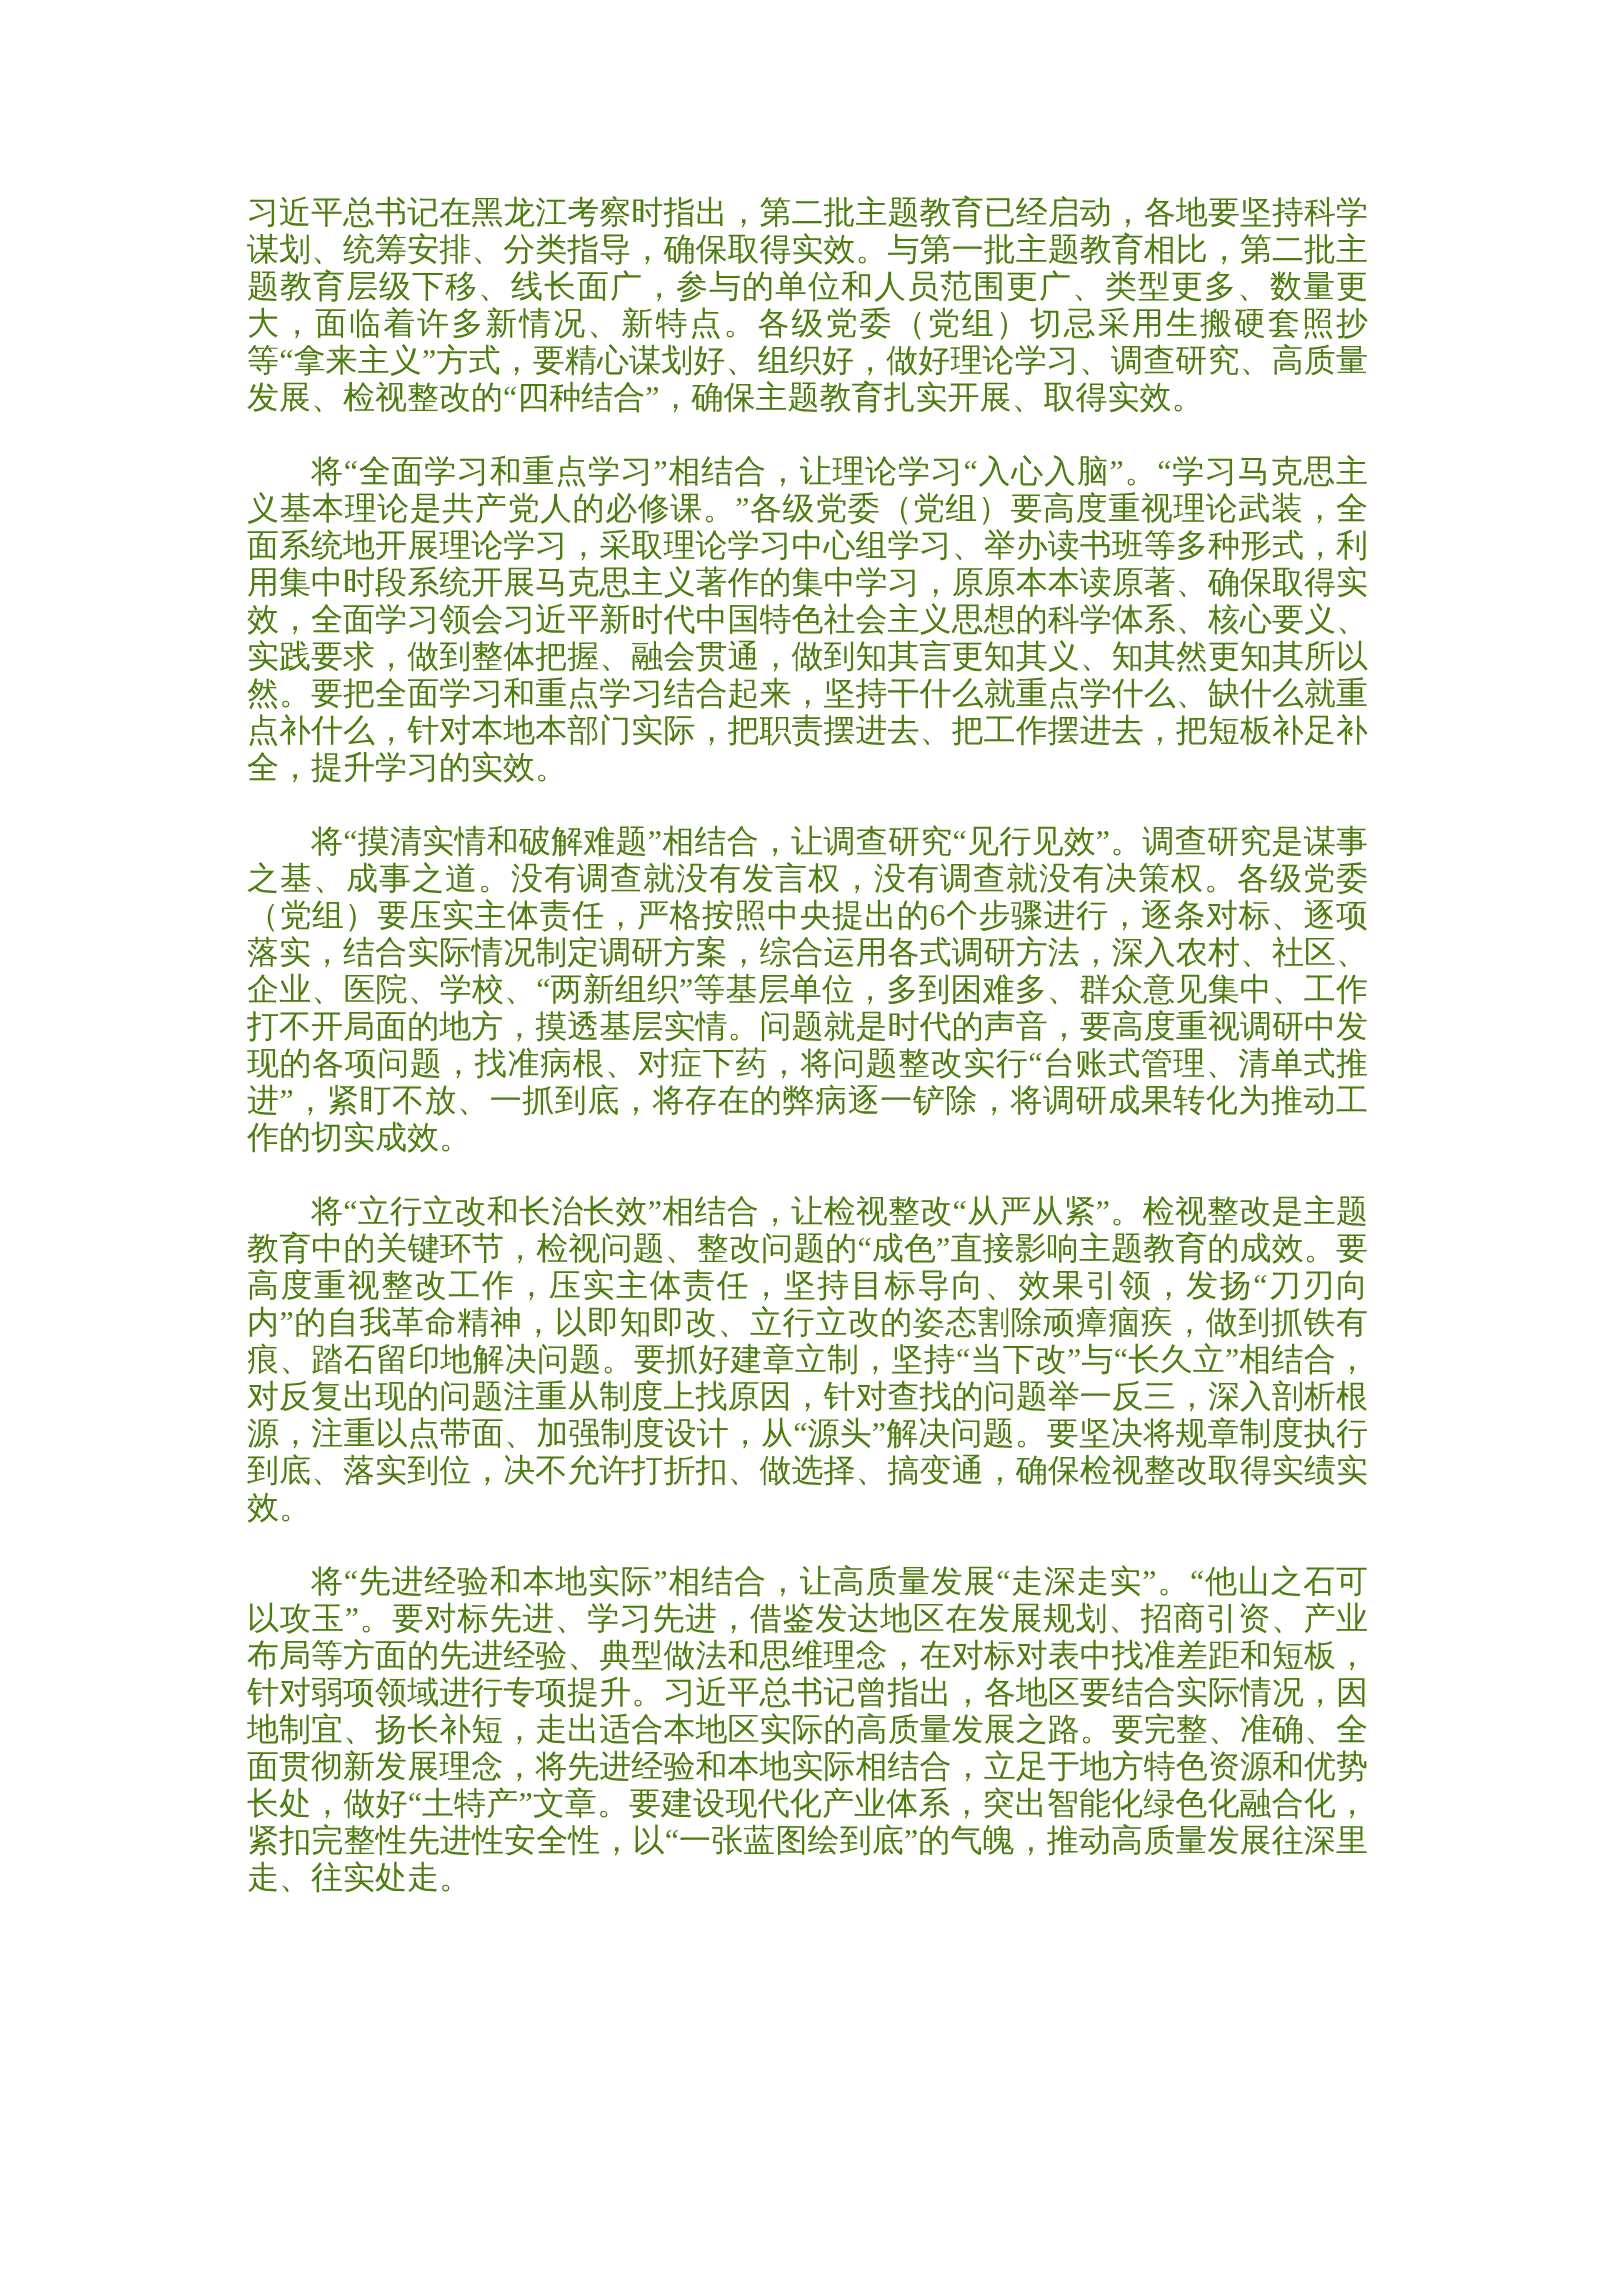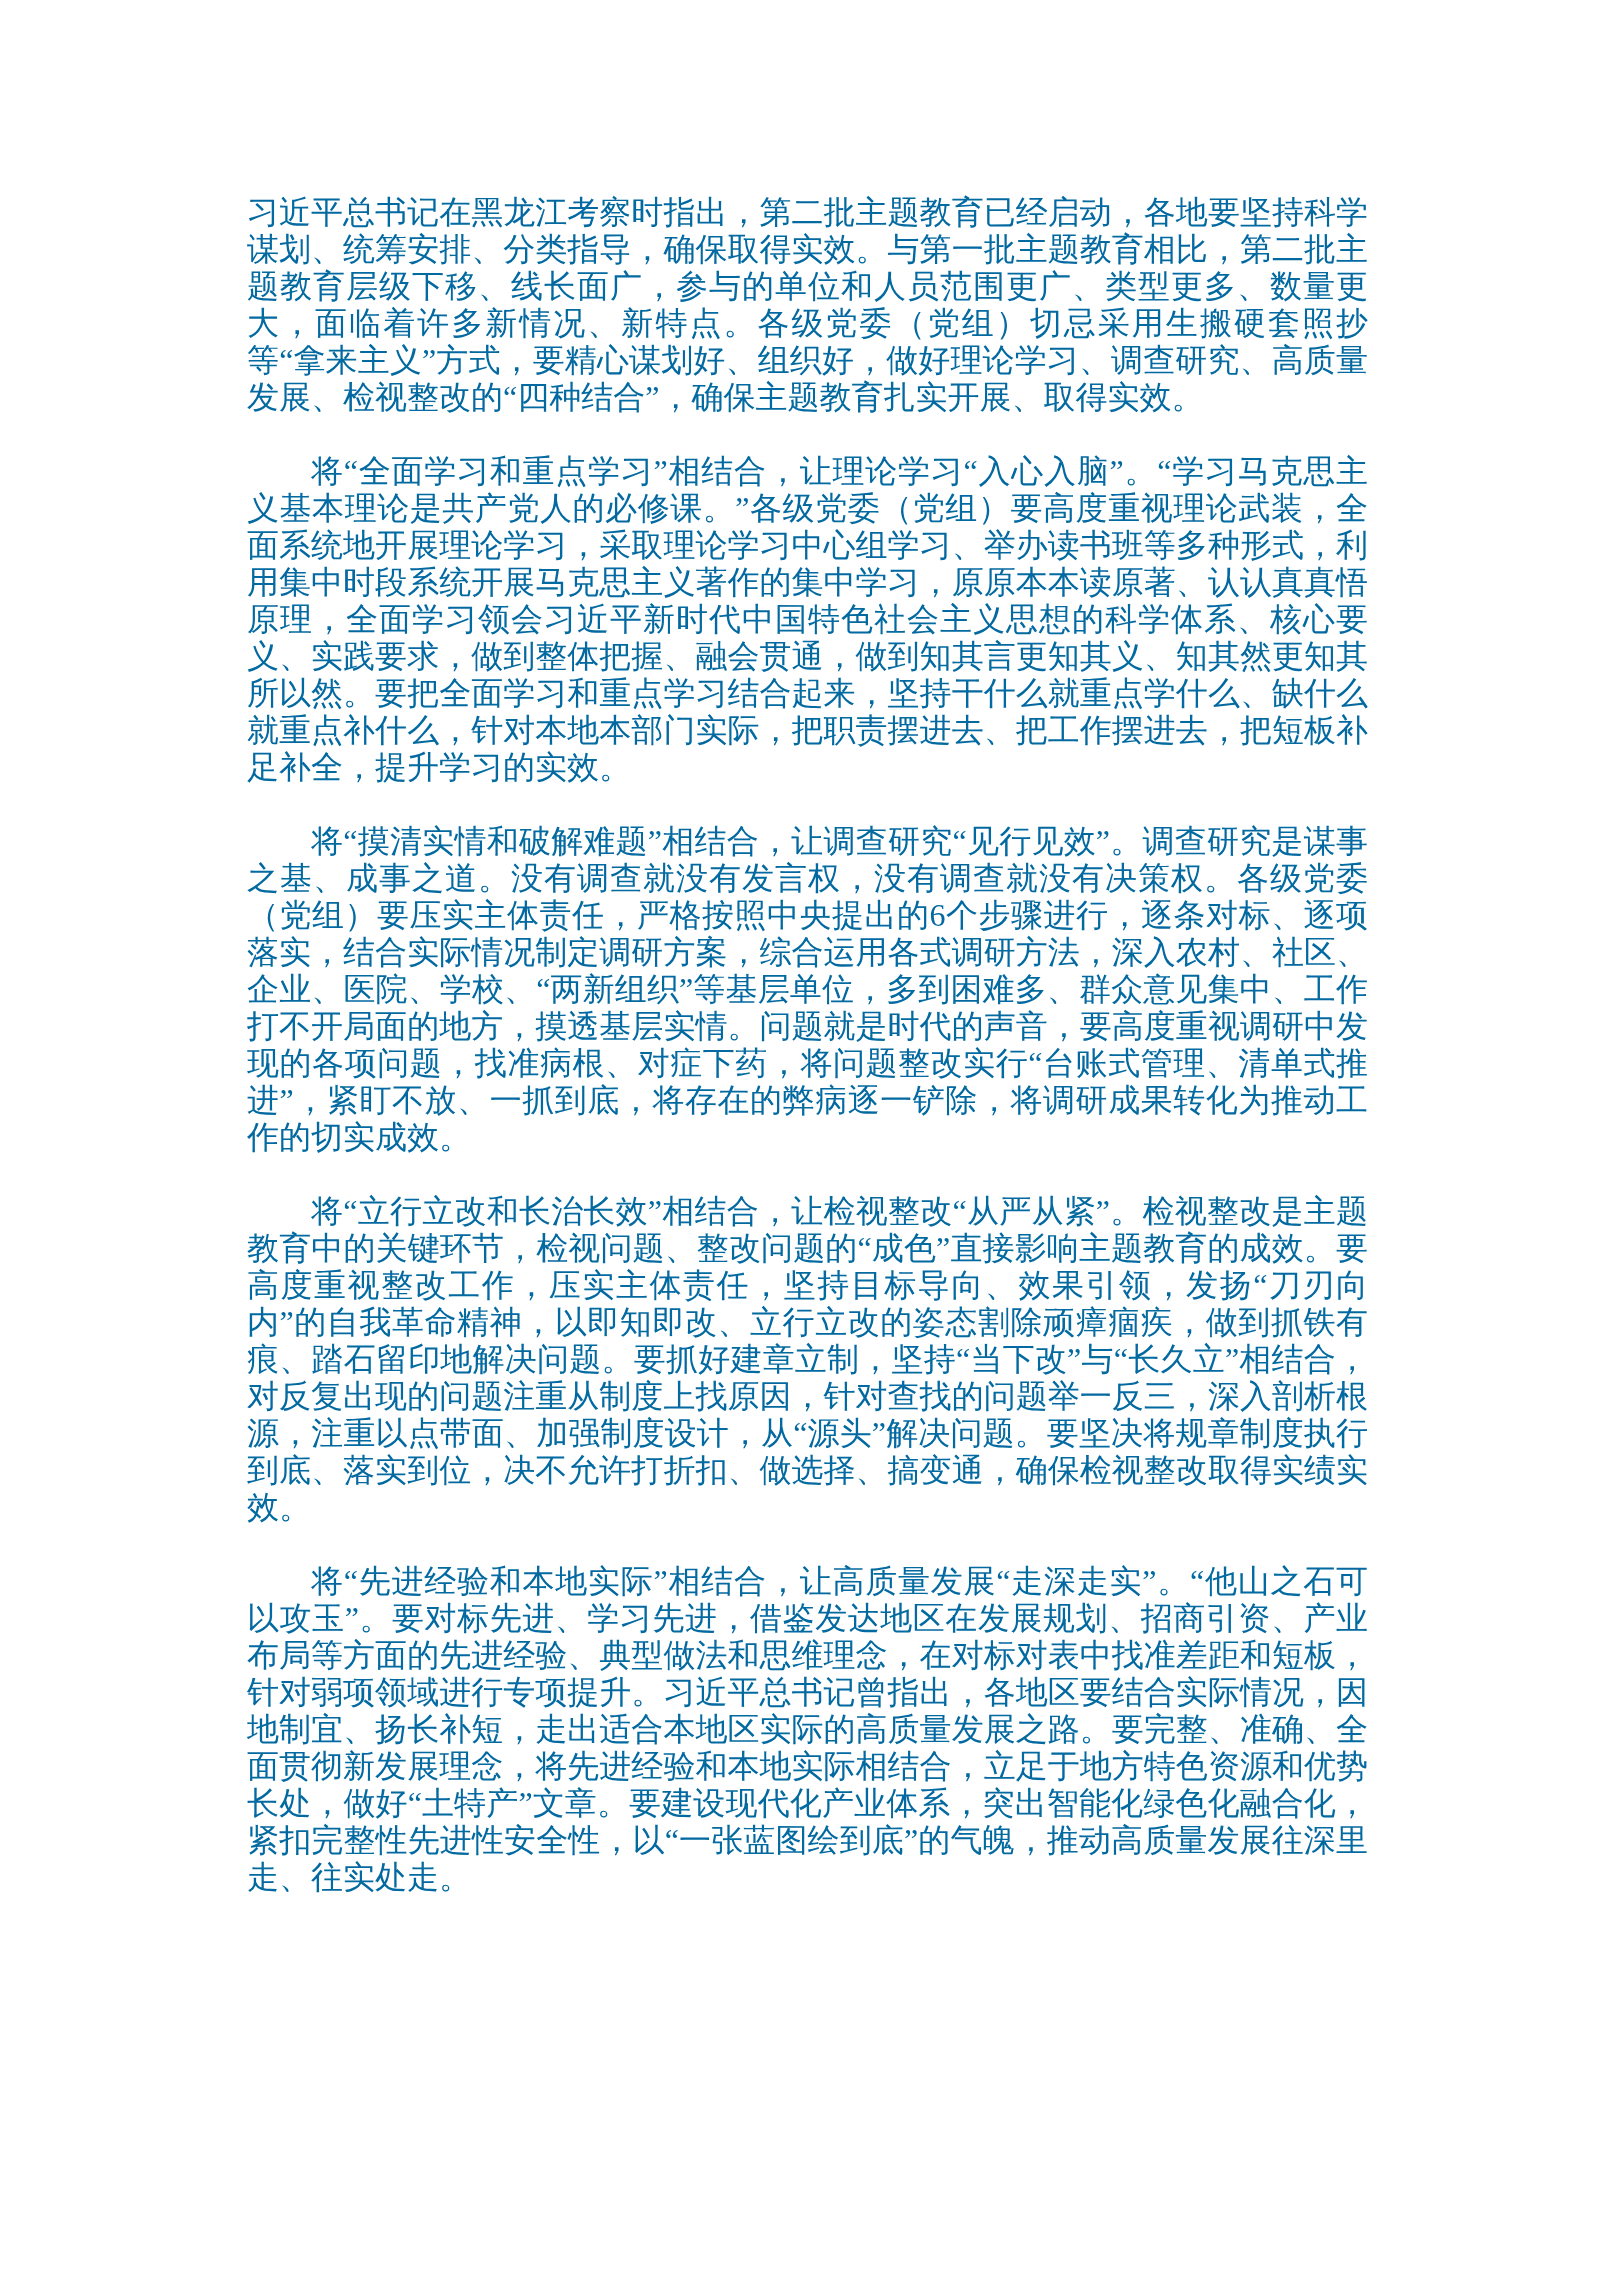--- a/index.html
+++ b/index.html
@@ -26,31 +26,31 @@
     top: 194px;
     width: 1129px;
   }
   .para {
     margin: 0 8px 37px 0;
     font-size: 32px;
     line-height: 37px;
     text-align: justify;
     text-justify: inter-ideograph;
     word-break: break-all;
-    color: #0369a1;
+    color: #4d7c0f;
   }
   .para.indent {
     text-indent: 2em;
   }
 </style>
 </head>
 <body>
 
 <div class="page">
   <div class="content">
     <p class="para">习近平总书记在黑龙江考察时指出，第二批主题教育已经启动，各地要坚持科学谋划、统筹安排、分类指导，确保取得实效。与第一批主题教育相比，第二批主题教育层级下移、线长面广，参与的单位和人员范围更广、类型更多、数量更大，面临着许多新情况、新特点。各级党委（党组）切忌采用生搬硬套照抄等“拿来主义”方式，要精心谋划好、组织好，做好理论学习、调查研究、高质量发展、检视整改的“四种结合”，确保主题教育扎实开展、取得实效。</p>
-    <p class="para indent">将“全面学习和重点学习”相结合，让理论学习“入心入脑”。“学习马克思主义基本理论是共产党人的必修课。”各级党委（党组）要高度重视理论武装，全面系统地开展理论学习，采取理论学习中心组学习、举办读书班等多种形式，利用集中时段系统开展马克思主义著作的集中学习，原原本本读原著、认认真真悟原理，全面学习领会习近平新时代中国特色社会主义思想的科学体系、核心要义、实践要求，做到整体把握、融会贯通，做到知其言更知其义、知其然更知其所以然。要把全面学习和重点学习结合起来，坚持干什么就重点学什么、缺什么就重点补什么，针对本地本部门实际，把职责摆进去、把工作摆进去，把短板补足补全，提升学习的实效。</p>
+    <p class="para indent">将“全面学习和重点学习”相结合，让理论学习“入心入脑”。“学习马克思主义基本理论是共产党人的必修课。”各级党委（党组）要高度重视理论武装，全面系统地开展理论学习，采取理论学习中心组学习、举办读书班等多种形式，利用集中时段系统开展马克思主义著作的集中学习，原原本本读原著、确保取得实效，全面学习领会习近平新时代中国特色社会主义思想的科学体系、核心要义、实践要求，做到整体把握、融会贯通，做到知其言更知其义、知其然更知其所以然。要把全面学习和重点学习结合起来，坚持干什么就重点学什么、缺什么就重点补什么，针对本地本部门实际，把职责摆进去、把工作摆进去，把短板补足补全，提升学习的实效。</p>
     <p class="para indent">将“摸清实情和破解难题”相结合，让调查研究“见行见效”。调查研究是谋事之基、成事之道。没有调查就没有发言权，没有调查就没有决策权。各级党委（党组）要压实主体责任，严格按照中央提出的6个步骤进行，逐条对标、逐项落实，结合实际情况制定调研方案，综合运用各式调研方法，深入农村、社区、企业、医院、学校、“两新组织”等基层单位，多到困难多、群众意见集中、工作打不开局面的地方，摸透基层实情。问题就是时代的声音，要高度重视调研中发现的各项问题，找准病根、对症下药，将问题整改实行“台账式管理、清单式推进”，紧盯不放、一抓到底，将存在的弊病逐一铲除，将调研成果转化为推动工作的切实成效。</p>
     <p class="para indent">将“立行立改和长治长效”相结合，让检视整改“从严从紧”。检视整改是主题教育中的关键环节，检视问题、整改问题的“成色”直接影响主题教育的成效。要高度重视整改工作，压实主体责任，坚持目标导向、效果引领，发扬“刀刃向内”的自我革命精神，以即知即改、立行立改的姿态割除顽瘴痼疾，做到抓铁有痕、踏石留印地解决问题。要抓好建章立制，坚持“当下改”与“长久立”相结合，对反复出现的问题注重从制度上找原因，针对查找的问题举一反三，深入剖析根源，注重以点带面、加强制度设计，从“源头”解决问题。要坚决将规章制度执行到底、落实到位，决不允许打折扣、做选择、搞变通，确保检视整改取得实绩实效。</p>
     <p class="para indent">将“先进经验和本地实际”相结合，让高质量发展“走深走实”。“他山之石可以攻玉”。要对标先进、学习先进，借鉴发达地区在发展规划、招商引资、产业布局等方面的先进经验、典型做法和思维理念，在对标对表中找准差距和短板，针对弱项领域进行专项提升。习近平总书记曾指出，各地区要结合实际情况，因地制宜、扬长补短，走出适合本地区实际的高质量发展之路。要完整、准确、全面贯彻新发展理念，将先进经验和本地实际相结合，立足于地方特色资源和优势长处，做好“土特产”文章。要建设现代化产业体系，突出智能化绿色化融合化，紧扣完整性先进性安全性，以“一张蓝图绘到底”的气魄，推动高质量发展往深里走、往实处走。</p>
   </div>
 </div>
 
 
 </body></html>

